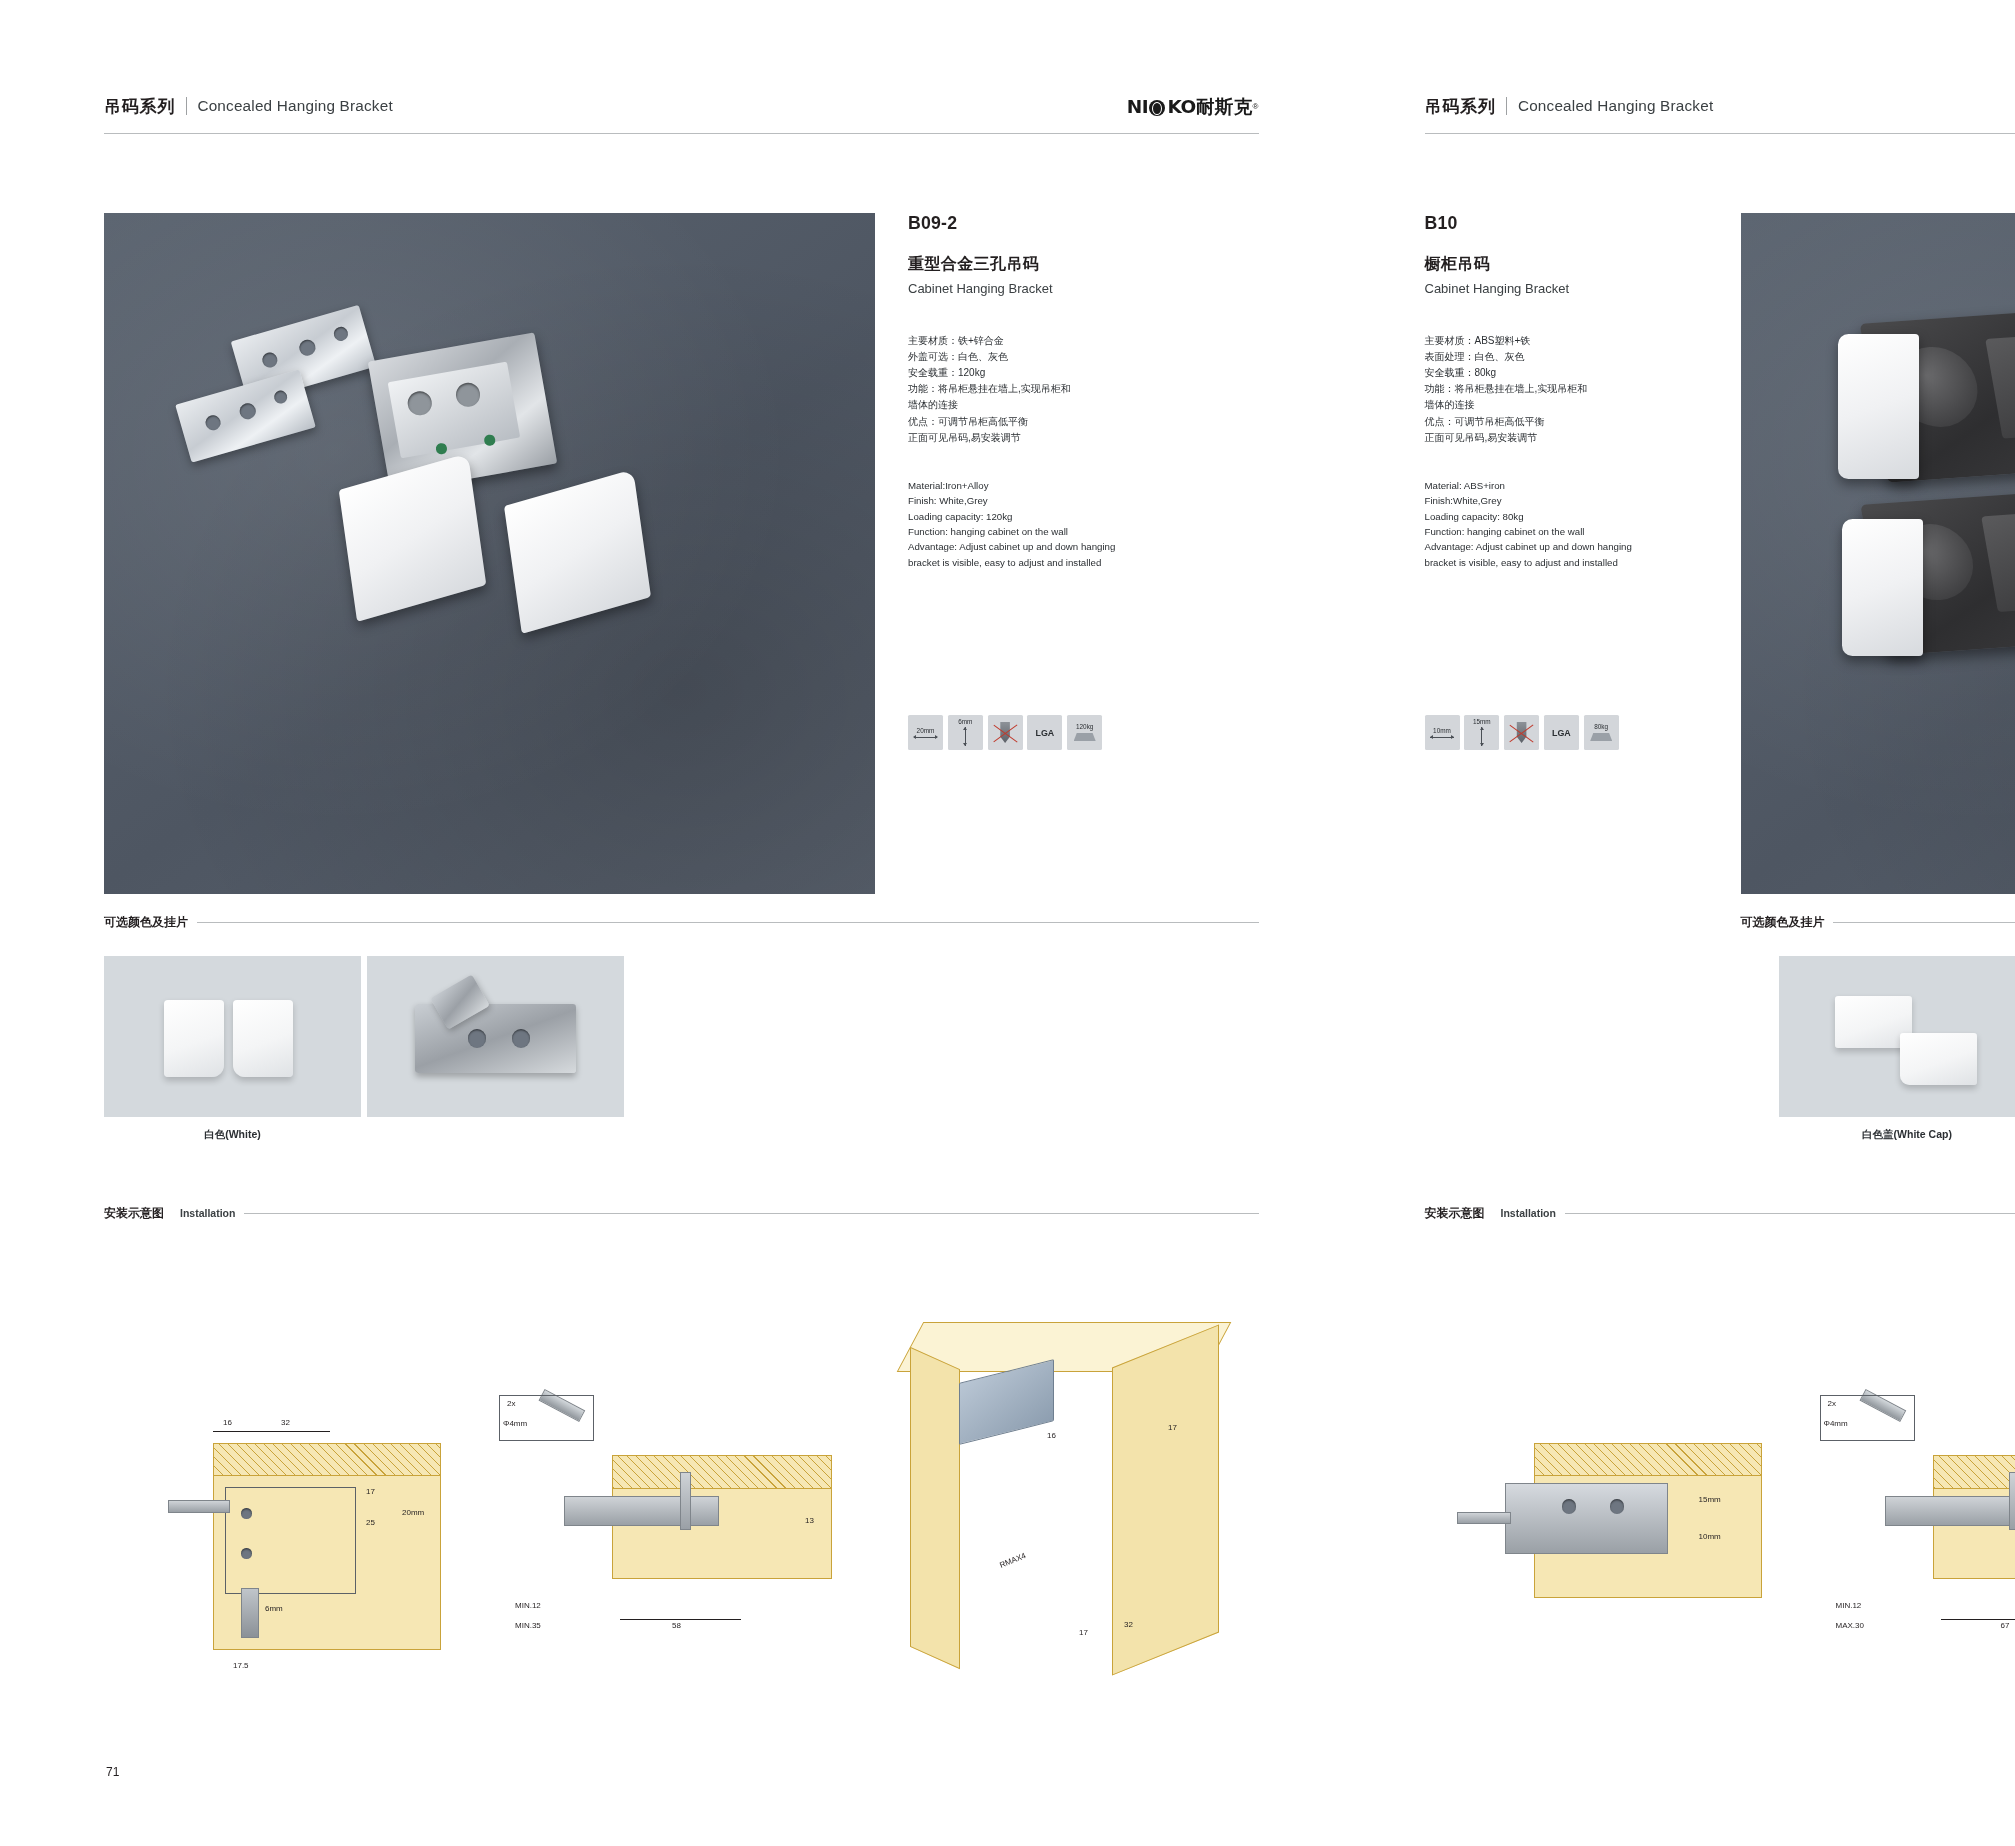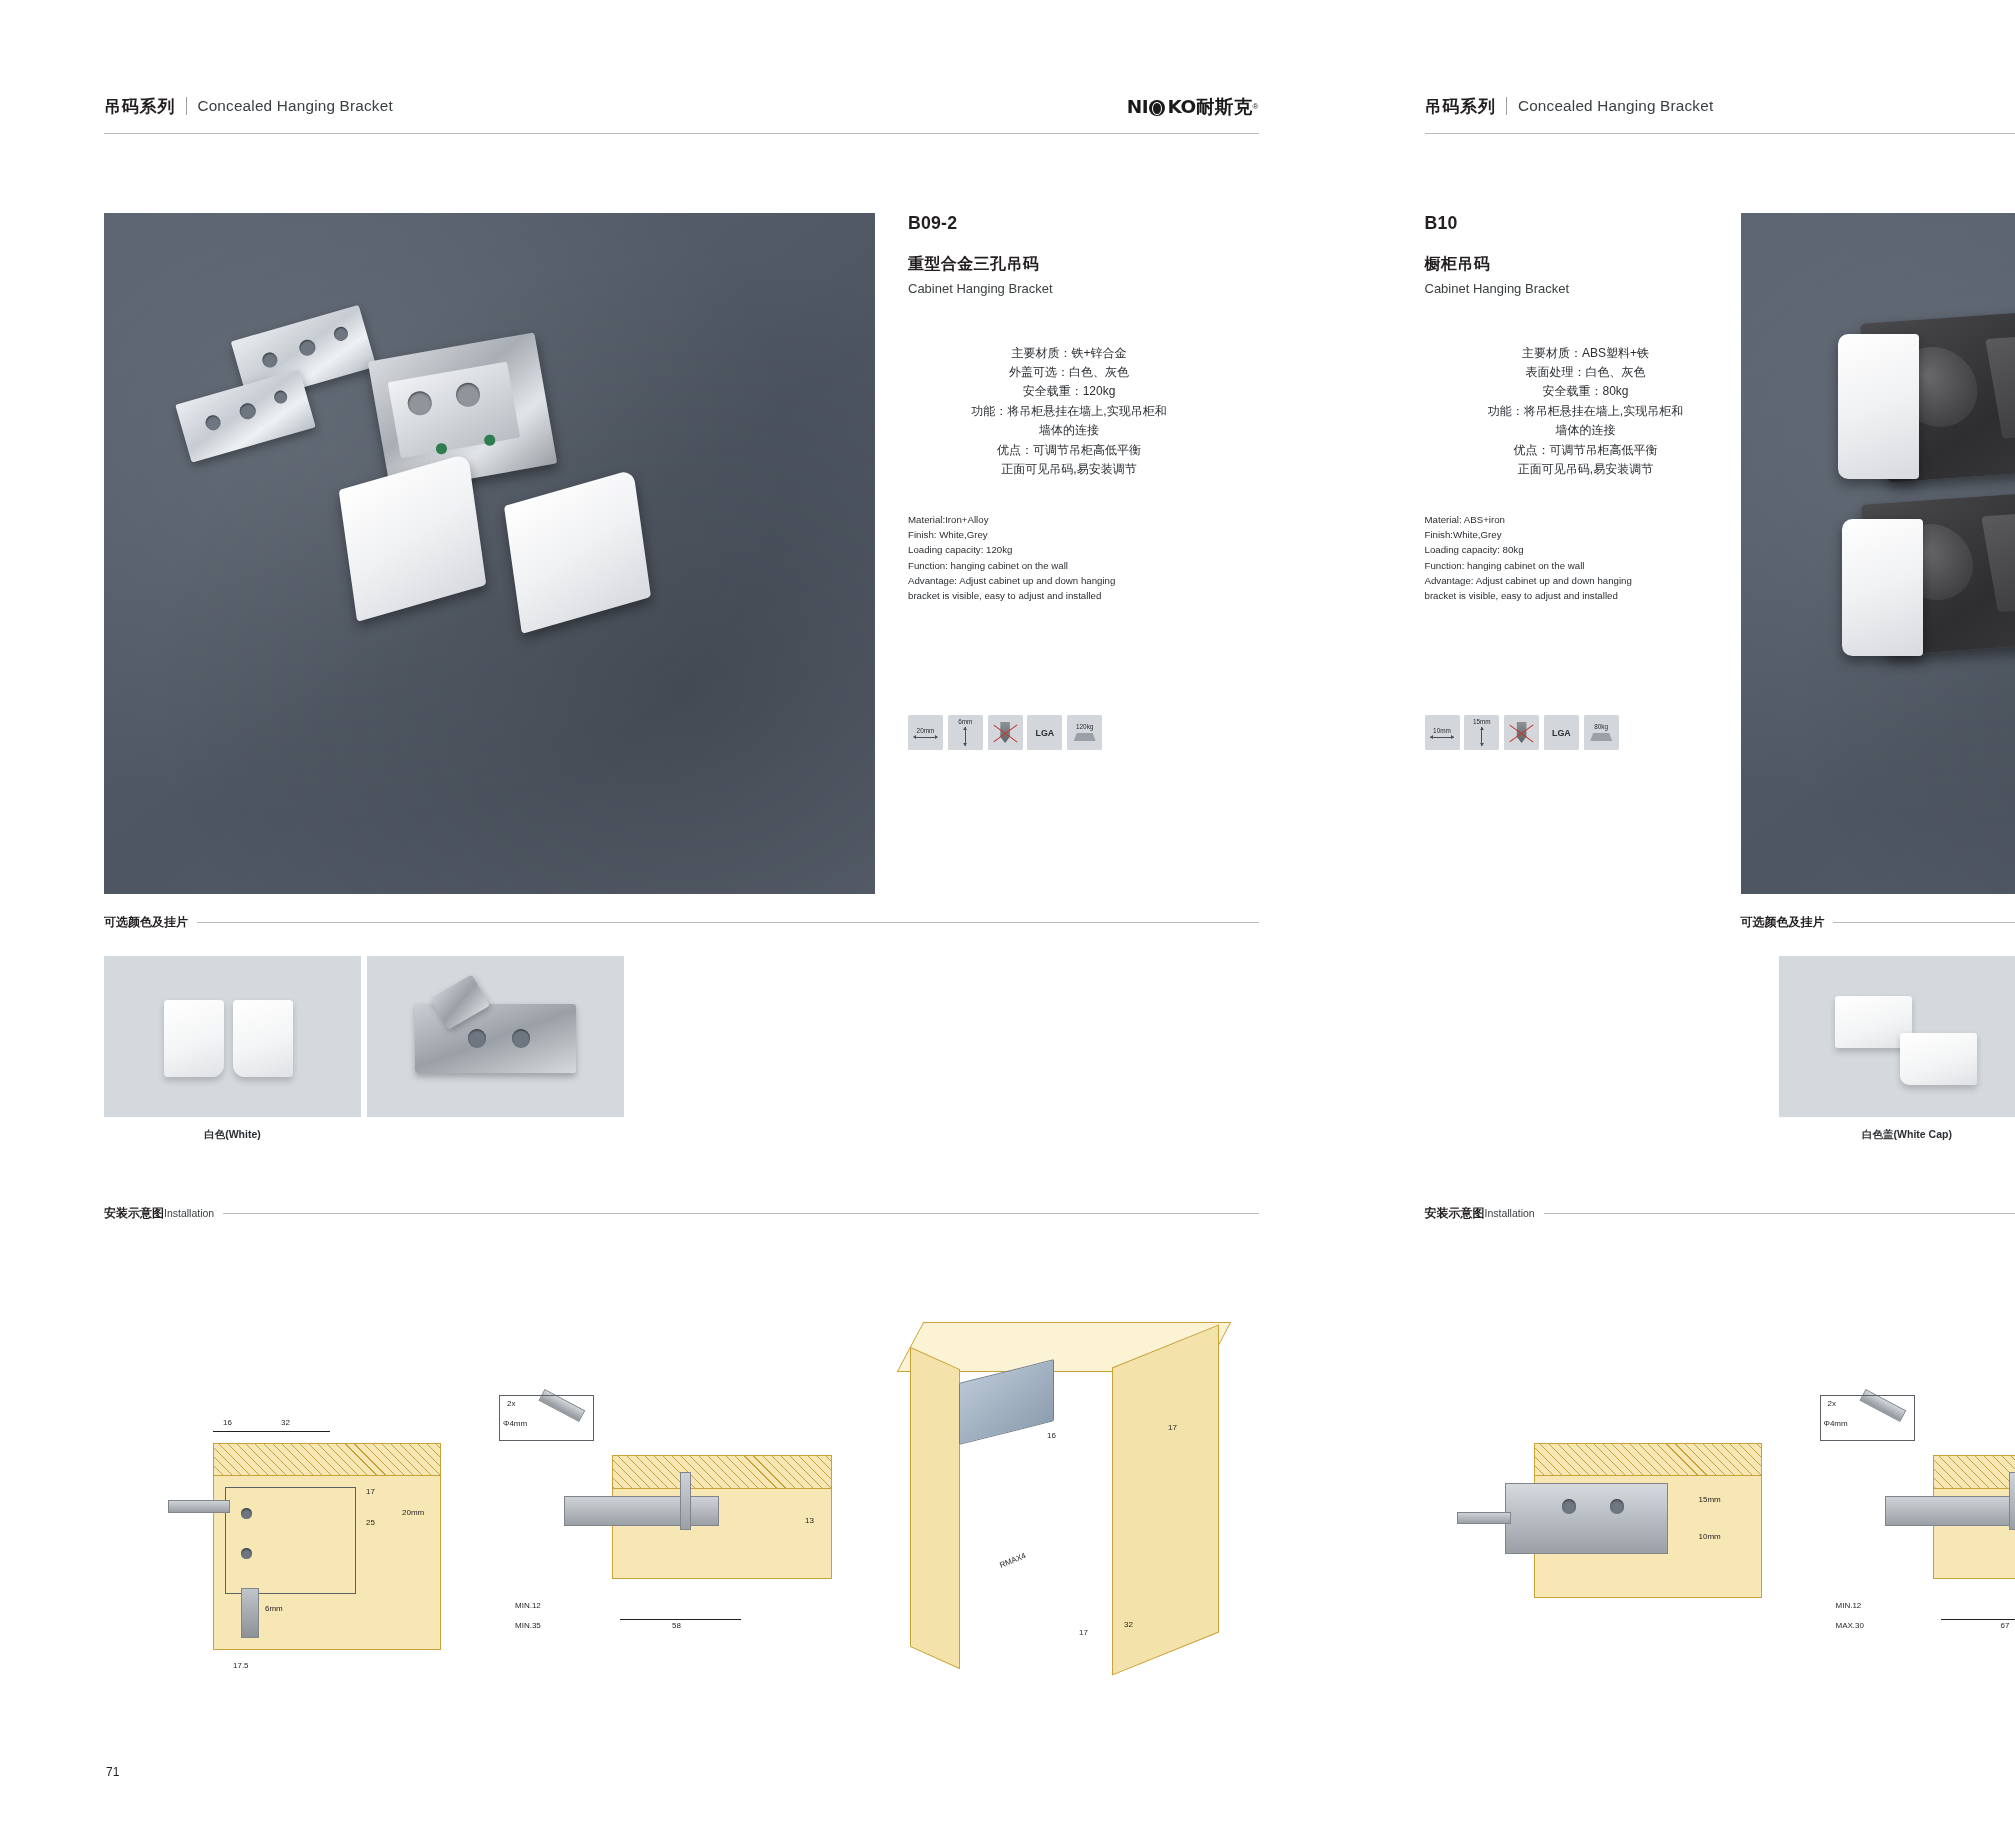--- a/index.html
+++ b/index.html
@@ -181,25 +181,24 @@
     font-weight: bold;
     color: #231f20;
     letter-spacing: 0.4px;
   }
   .title-en {
     margin-top: 5.6px;
     font-size: 13px;
     color: #3b4043;
   }
   .spec-cn {
-    margin-top: 48px;
-    font-size: 12px;
+    margin-top: 37px;
+    font-size: 10px;
     line-height: 1.62;
     color: #2b2f33;
-    text-align: center;
   }
   .spec-en {
     margin-top: 32px;
     font-size: 9.7px;
     line-height: 1.58;
     color: #2b2f33;
   }
 
   
   .icon-strip {
@@ -297,22 +296,22 @@
   }
   .sect .sect-label {
     font-size: 12px;
     font-weight: bold;
     color: #231f20;
     white-space: nowrap;
   }
   .sect .sect-label-en {
     font-size: 10.5px;
     color: #3b4043;
-    margin-left: 0;
-    font-weight: normal;
+    margin-left: 16px;
+    font-weight: bold;
     white-space: nowrap;
     text-align: right;
   }
   .sect .sect-rule {
     flex: 1;
     height: 0.8px;
     background: #b9bcbe;
     margin-left: 8.9px;
   }
 

